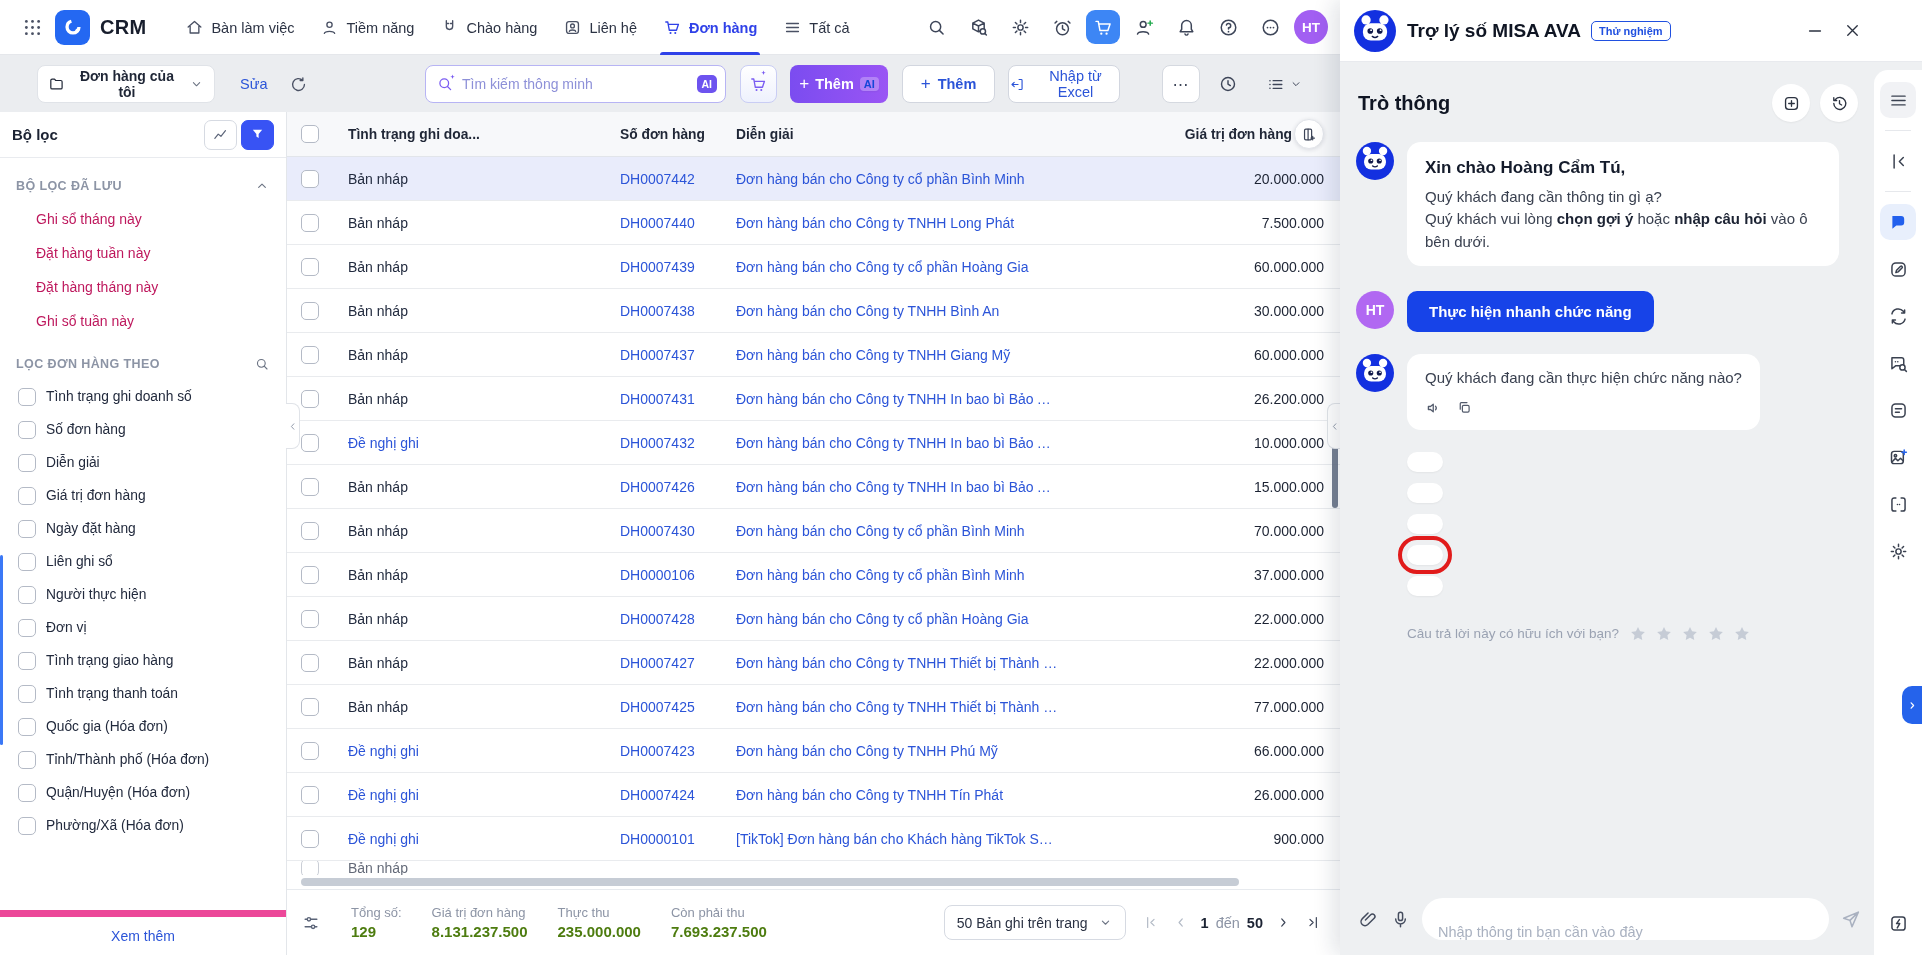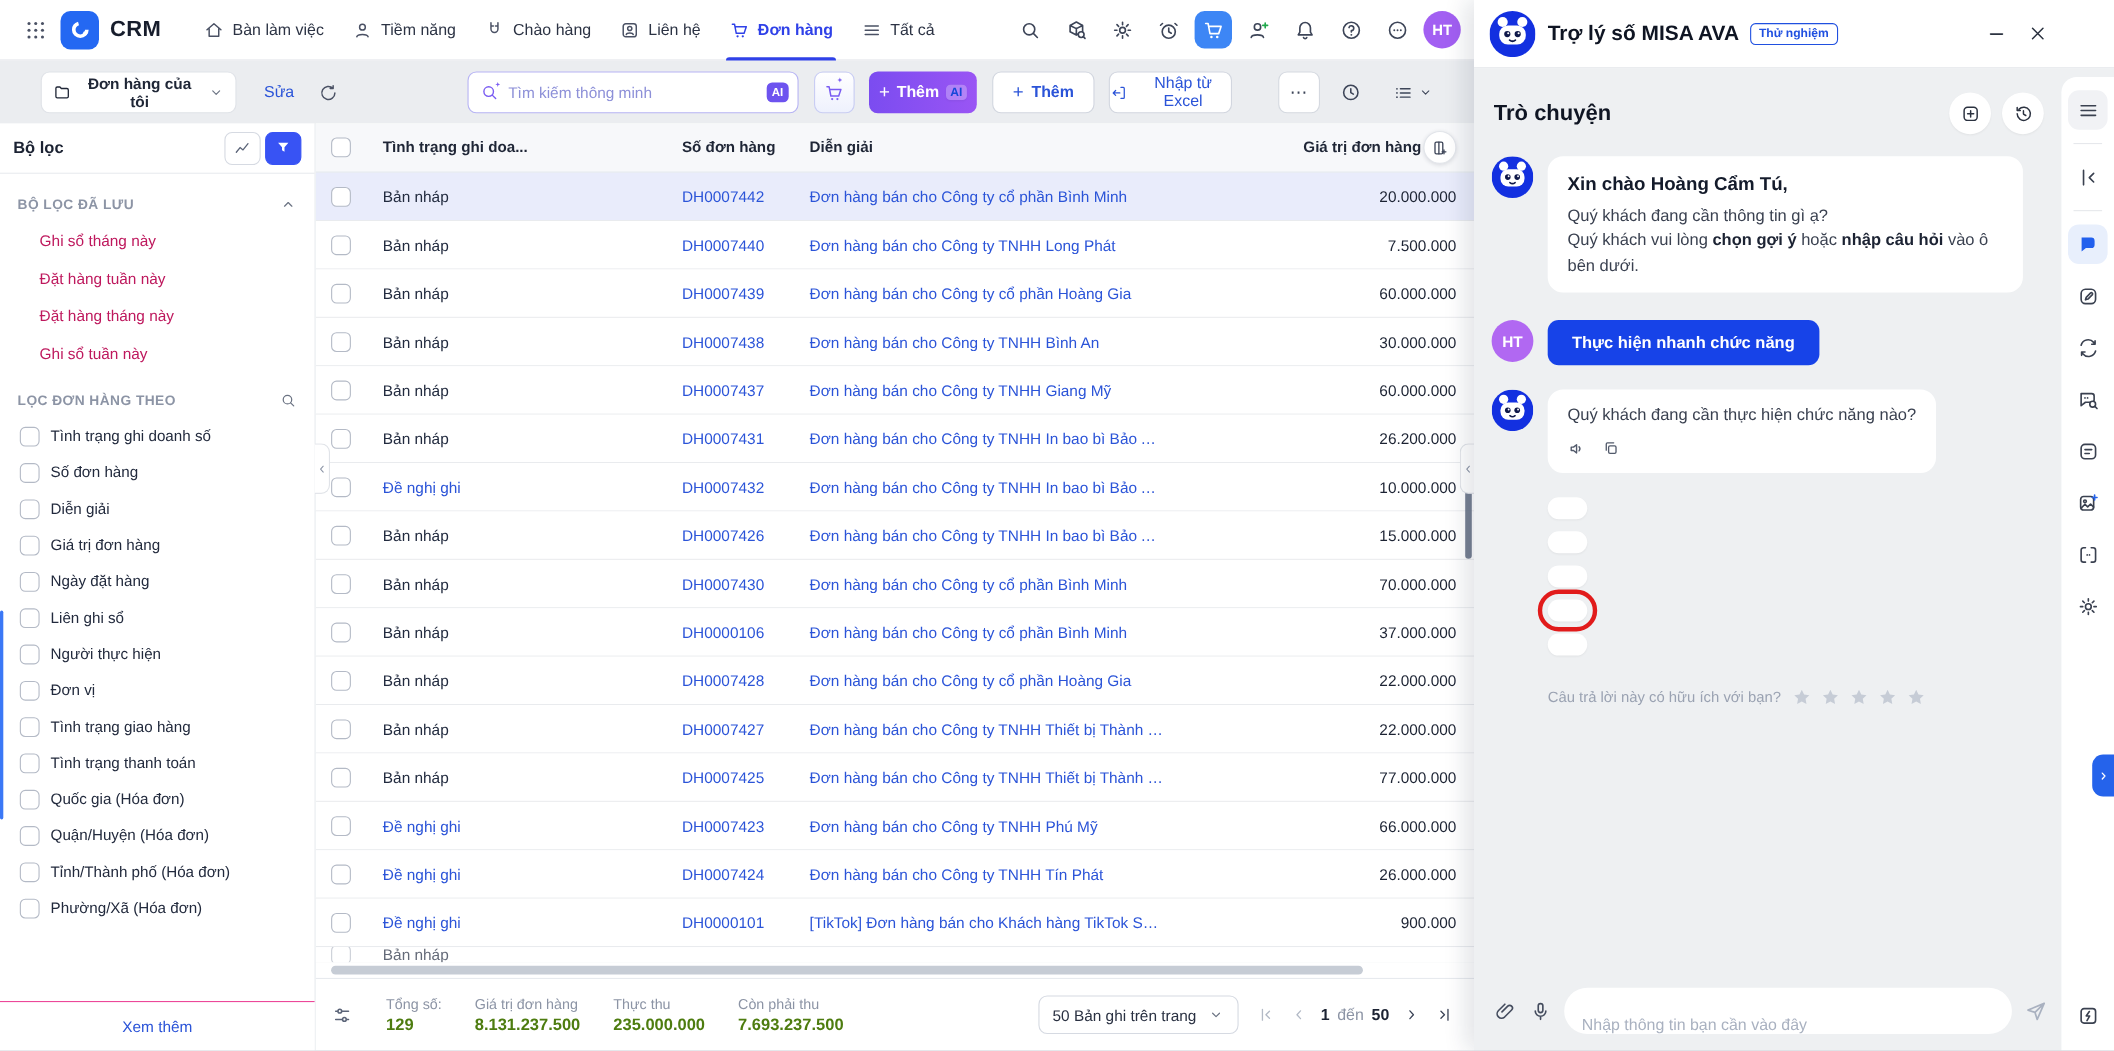--- a/index.html
+++ b/index.html
@@ -51,21 +51,21 @@
   .sb-title{font-weight:bold;font-size:15px;color:#1c2333}
   .sb-toggles{margin-left:auto;display:flex;gap:4px}
   .sb-tg{width:33px;height:30px;border:1px solid #d6dae2;border-radius:7px;display:grid;place-items:center;color:#5b6478;background:#fff;cursor:pointer}
   .sb-tg.on{background:#3853f4;border-color:#3853f4;color:#fff}
   .sb-scroll{position:absolute;top:46px;bottom:45px;left:0;right:0;overflow:hidden;padding-top:10px}
   .sb-section{display:flex;align-items:center;padding:10px 16px 8px;color:#8c94a5;font-size:12.5px;font-weight:bold;letter-spacing:.4px}
   .sb-section .sec-ic{margin-left:auto;color:#6b7383}
   .sb-item{padding:9px 16px 9px 36px;font-size:14px;color:#be185d;cursor:pointer;white-space:nowrap}
   .sb-check{display:flex;align-items:center;gap:10px;padding:7.5px 16px 7.5px 18px;font-size:13.8px;color:#222a3d;cursor:pointer;white-space:nowrap}
   .cbx{flex:none;width:18px;height:18px;border:1.5px solid #b4bac6;border-radius:5px;background:#fff}
-  .sb-more{position:absolute;left:0;right:0;bottom:0;height:45px;border-top:1px solid #ec4899;display:grid;place-items:center;color:var(--link,#2b54d8);font-size:14px;background:#fff;cursor:pointer}
+  .sb-more{position:absolute;left:0;right:0;bottom:0;height:45px;border-top:7px solid #ec4899;display:grid;place-items:center;color:var(--link,#2b54d8);font-size:14px;background:#fff;cursor:pointer}
   .sb-strip{position:absolute;left:0;top:443px;width:3px;height:190px;background:#3b78f6;border-radius:2px}
 
   
   .table{position:absolute;left:287px;top:112px;width:1053px;bottom:80px;background:#fff;overflow:hidden}
   .thead{height:45px;background:#f7f8fa;border-bottom:1px solid #e2e5ea;position:relative;font-weight:bold;font-size:13.8px;color:#1f2636}
   .thead span,.trow>*{position:absolute;top:50%;transform:translateY(-50%)}
   .h-cb,.r-cb{left:14px}
   .h-status,.c-status{left:61px}
   .h-order,.c-order{left:333px}
   .h-desc,.c-desc{left:449px}
@@ -611,25 +611,25 @@
           <label class="sb-check">
     <span class="cbx"></span>
     <span>Tình trạng thanh toán</span>
   </label>
           <label class="sb-check">
     <span class="cbx"></span>
     <span>Quốc gia (Hóa đơn)</span>
   </label>
           <label class="sb-check">
     <span class="cbx"></span>
+    <span>Tỉnh/Thành phố (Hóa đơn)</span>
+  </label>
+          <label class="sb-check">
+    <span class="cbx"></span>
     <span>Quận/Huyện (Hóa đơn)</span>
-  </label>
-          <label class="sb-check">
-    <span class="cbx"></span>
-    <span>Tỉnh/Thành phố (Hóa đơn)</span>
   </label>
           <label class="sb-check">
     <span class="cbx"></span>
     <span>Phường/Xã (Hóa đơn)</span>
   </label>
         </div>
     </div>
     <div class="sb-more">Xem thêm</div>
     <div class="sb-strip"></div>
   </aside>
@@ -854,21 +854,21 @@
           </svg>
         </span>
       <span class="win-ic">
           <svg class="ic" width="19" height="19">
             <use href="#i-close"></use>
           </svg>
         </span>
     </div>
     <div class="chat-body">
       <div class="sect-row">
-        <span class="sect-title">Trò chuyện</span>
+        <span class="sect-title">Trò thông</span>
         <span class="round-btn first">
             <svg class="ic" width="19" height="19">
               <use href="#i-plussq"></use>
             </svg>
           </span>
         <span class="round-btn">
             <svg class="ic" width="19" height="19">
               <use href="#i-hist"></use>
             </svg>
           </span>

